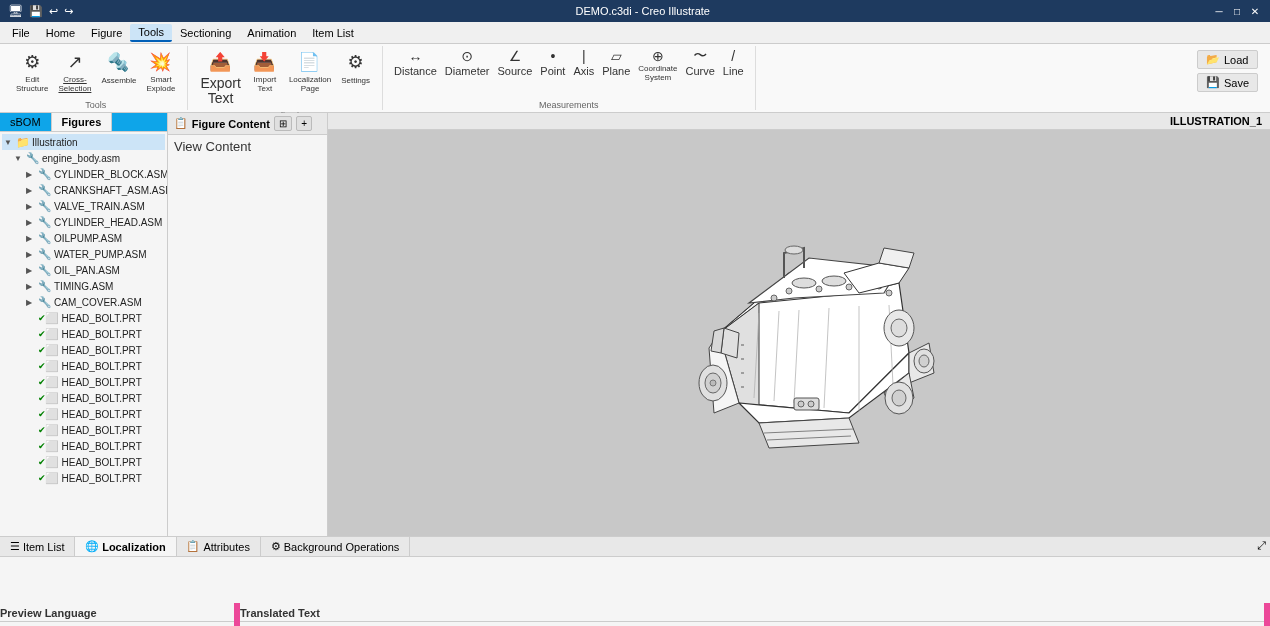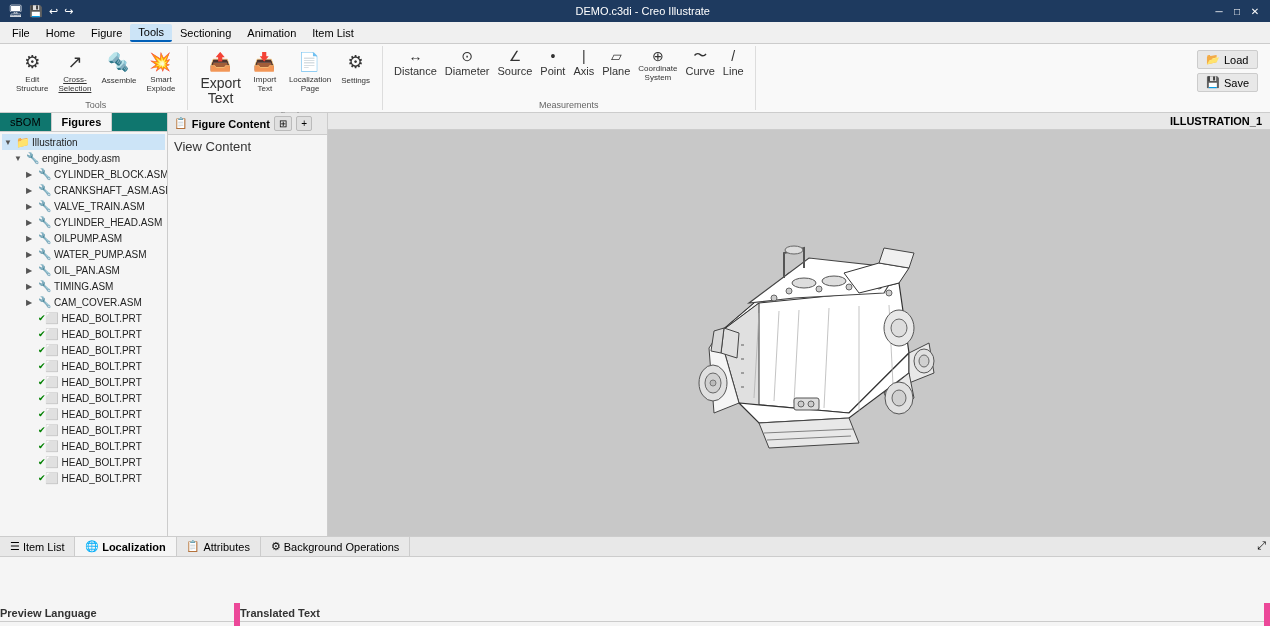--- a/index.html
+++ b/index.html
@@ -136,21 +136,21 @@
     .left-panel {
       width: 168px;
       background: #f5f5f5;
       border-right: 1px solid #ccc;
       display: flex;
       flex-direction: column;
       flex-shrink: 0;
     }
     .panel-tabs {
       display: flex;
-      background: #0f766e;
+      background: #0ea5e9;
       border-bottom: 1px solid #ccc;
     }
     .panel-tab {
       padding: 3px 10px;
       cursor: pointer;
       font-size: 11px;
       border-right: 1px solid #ccc;
     }
     .panel-tab.active { background: #f5f5f5; font-weight: bold; }
     .tree-area { flex: 1; overflow-y: auto; padding: 2px; }

